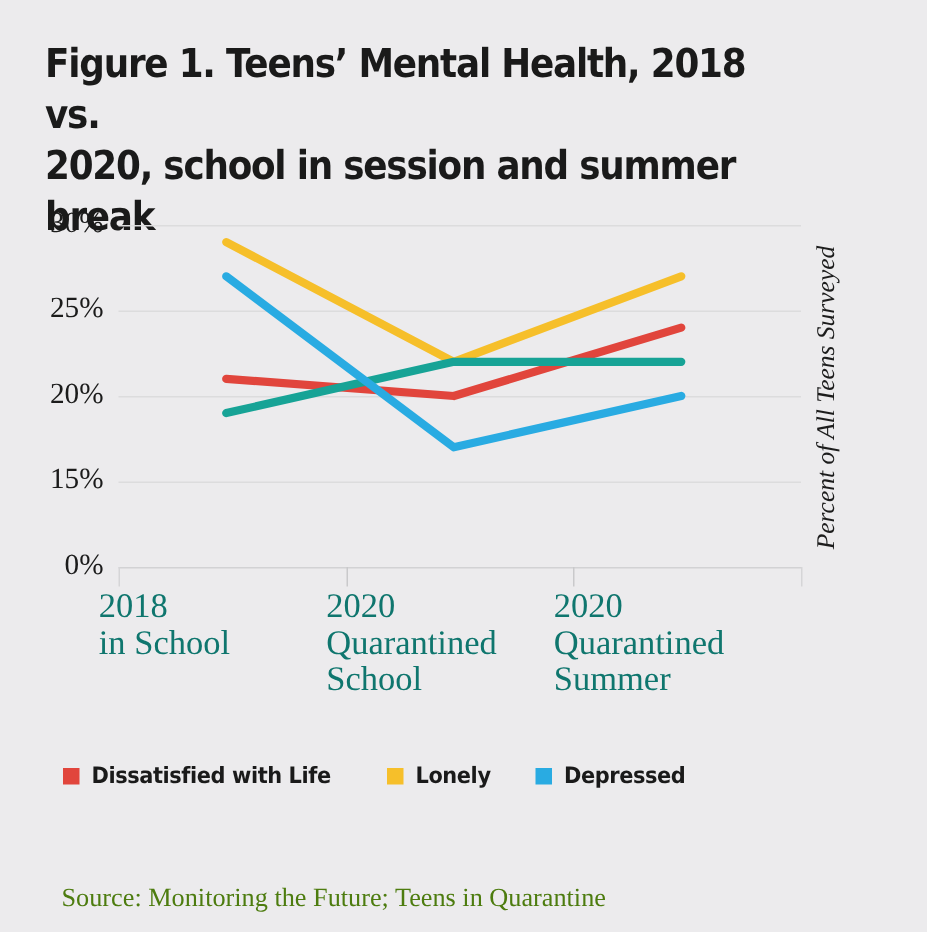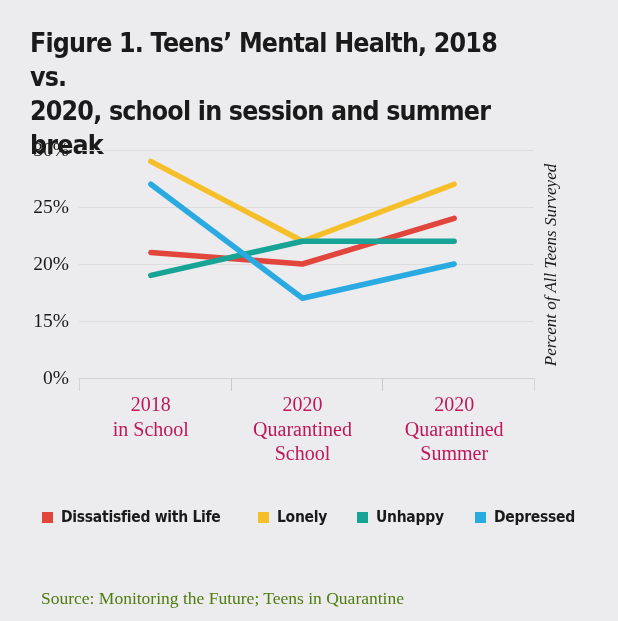--- a/index.html
+++ b/index.html
@@ -91,24 +91,23 @@
     position: absolute;
     left: 75px;
     top: 392px;
     width: 455px;
     height: 80px;
   }
   .catlabel {
     position: absolute;
     top: 0;
     width: 170px;
-    text-align: center;
-    font-size: 20px;
+    font-size: 23px;
     line-height: 24.5px;
-    color: #be185d;
+    color: #0f766e;
     font-family: "Liberation Serif", serif;
     white-space: pre-line;
   }
 
   
   .axis-title {
     position: absolute;
     left: 540px;
     top: 140px;
     width: 22px;
@@ -225,24 +224,20 @@
   <div class="legend">
       <div class="legend-item">
         <span class="legend-swatch" style="background: rgb(225, 69, 60);"></span>
         <span class="legend-text">Dissatisfied with Life</span>
       </div>
       <div class="legend-item">
         <span class="legend-swatch" style="background: rgb(246, 191, 42);"></span>
         <span class="legend-text">Lonely</span>
       </div>
       <div class="legend-item">
-        <span class="legend-swatch" style="background: rgb(23, 163, 150);"></span>
-        <span class="legend-text">Unhappy</span>
-      </div>
-      <div class="legend-item">
         <span class="legend-swatch" style="background: rgb(41, 171, 226);"></span>
         <span class="legend-text">Depressed</span>
       </div>
     </div>
 
   <div class="source">Source: Monitoring the Future; Teens in Quarantine</div>
 
 </div>
 
 </body></html>

